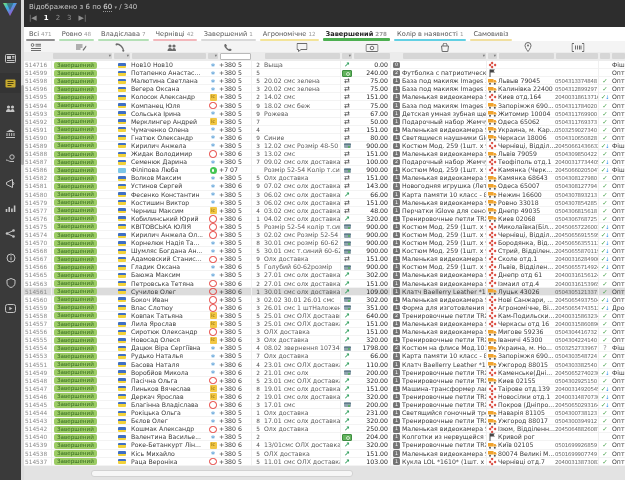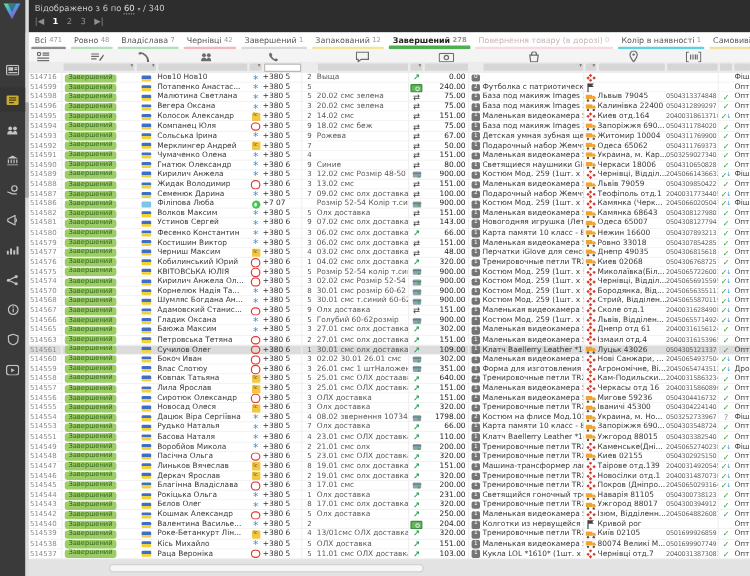--- a/index.html
+++ b/index.html
@@ -225,33 +225,28 @@
         <span>Чернівці</span>
         <span class="cnt">42</span>
         <span class="ul" style="background:#f2b8bc"></span>
       </div>
       <div class="tab">
         <span>Завершений</span>
         <span class="cnt">1</span>
         <span class="ul" style="background:#d9d9d9"></span>
       </div>
       <div class="tab">
-        <span>Запакований</span>
+        <span>Агрономічне</span>
         <span class="cnt">12</span>
         <span class="ul" style="background:#f3e49a"></span>
       </div>
       <div class="tab active">
         <span>Завершений</span>
         <span class="cnt">278</span>
         <span class="ul" style="background:#4caf50"></span>
-      </div>
-      <div class="tab dim">
-        <span>Повернення товару (в дорозі)</span>
-        <span class="cnt">0</span>
-        <span class="ul" style="background:#f6dade"></span>
       </div>
       <div class="tab">
         <span>Колір в наявності</span>
         <span class="cnt">1</span>
         <span class="ul" style="background:#62d0e3"></span>
       </div>
       <div class="tab">
         <span>Самовивіз</span>
         <span class="ul" style="background:#f0dfa0"></span>
       </div>

